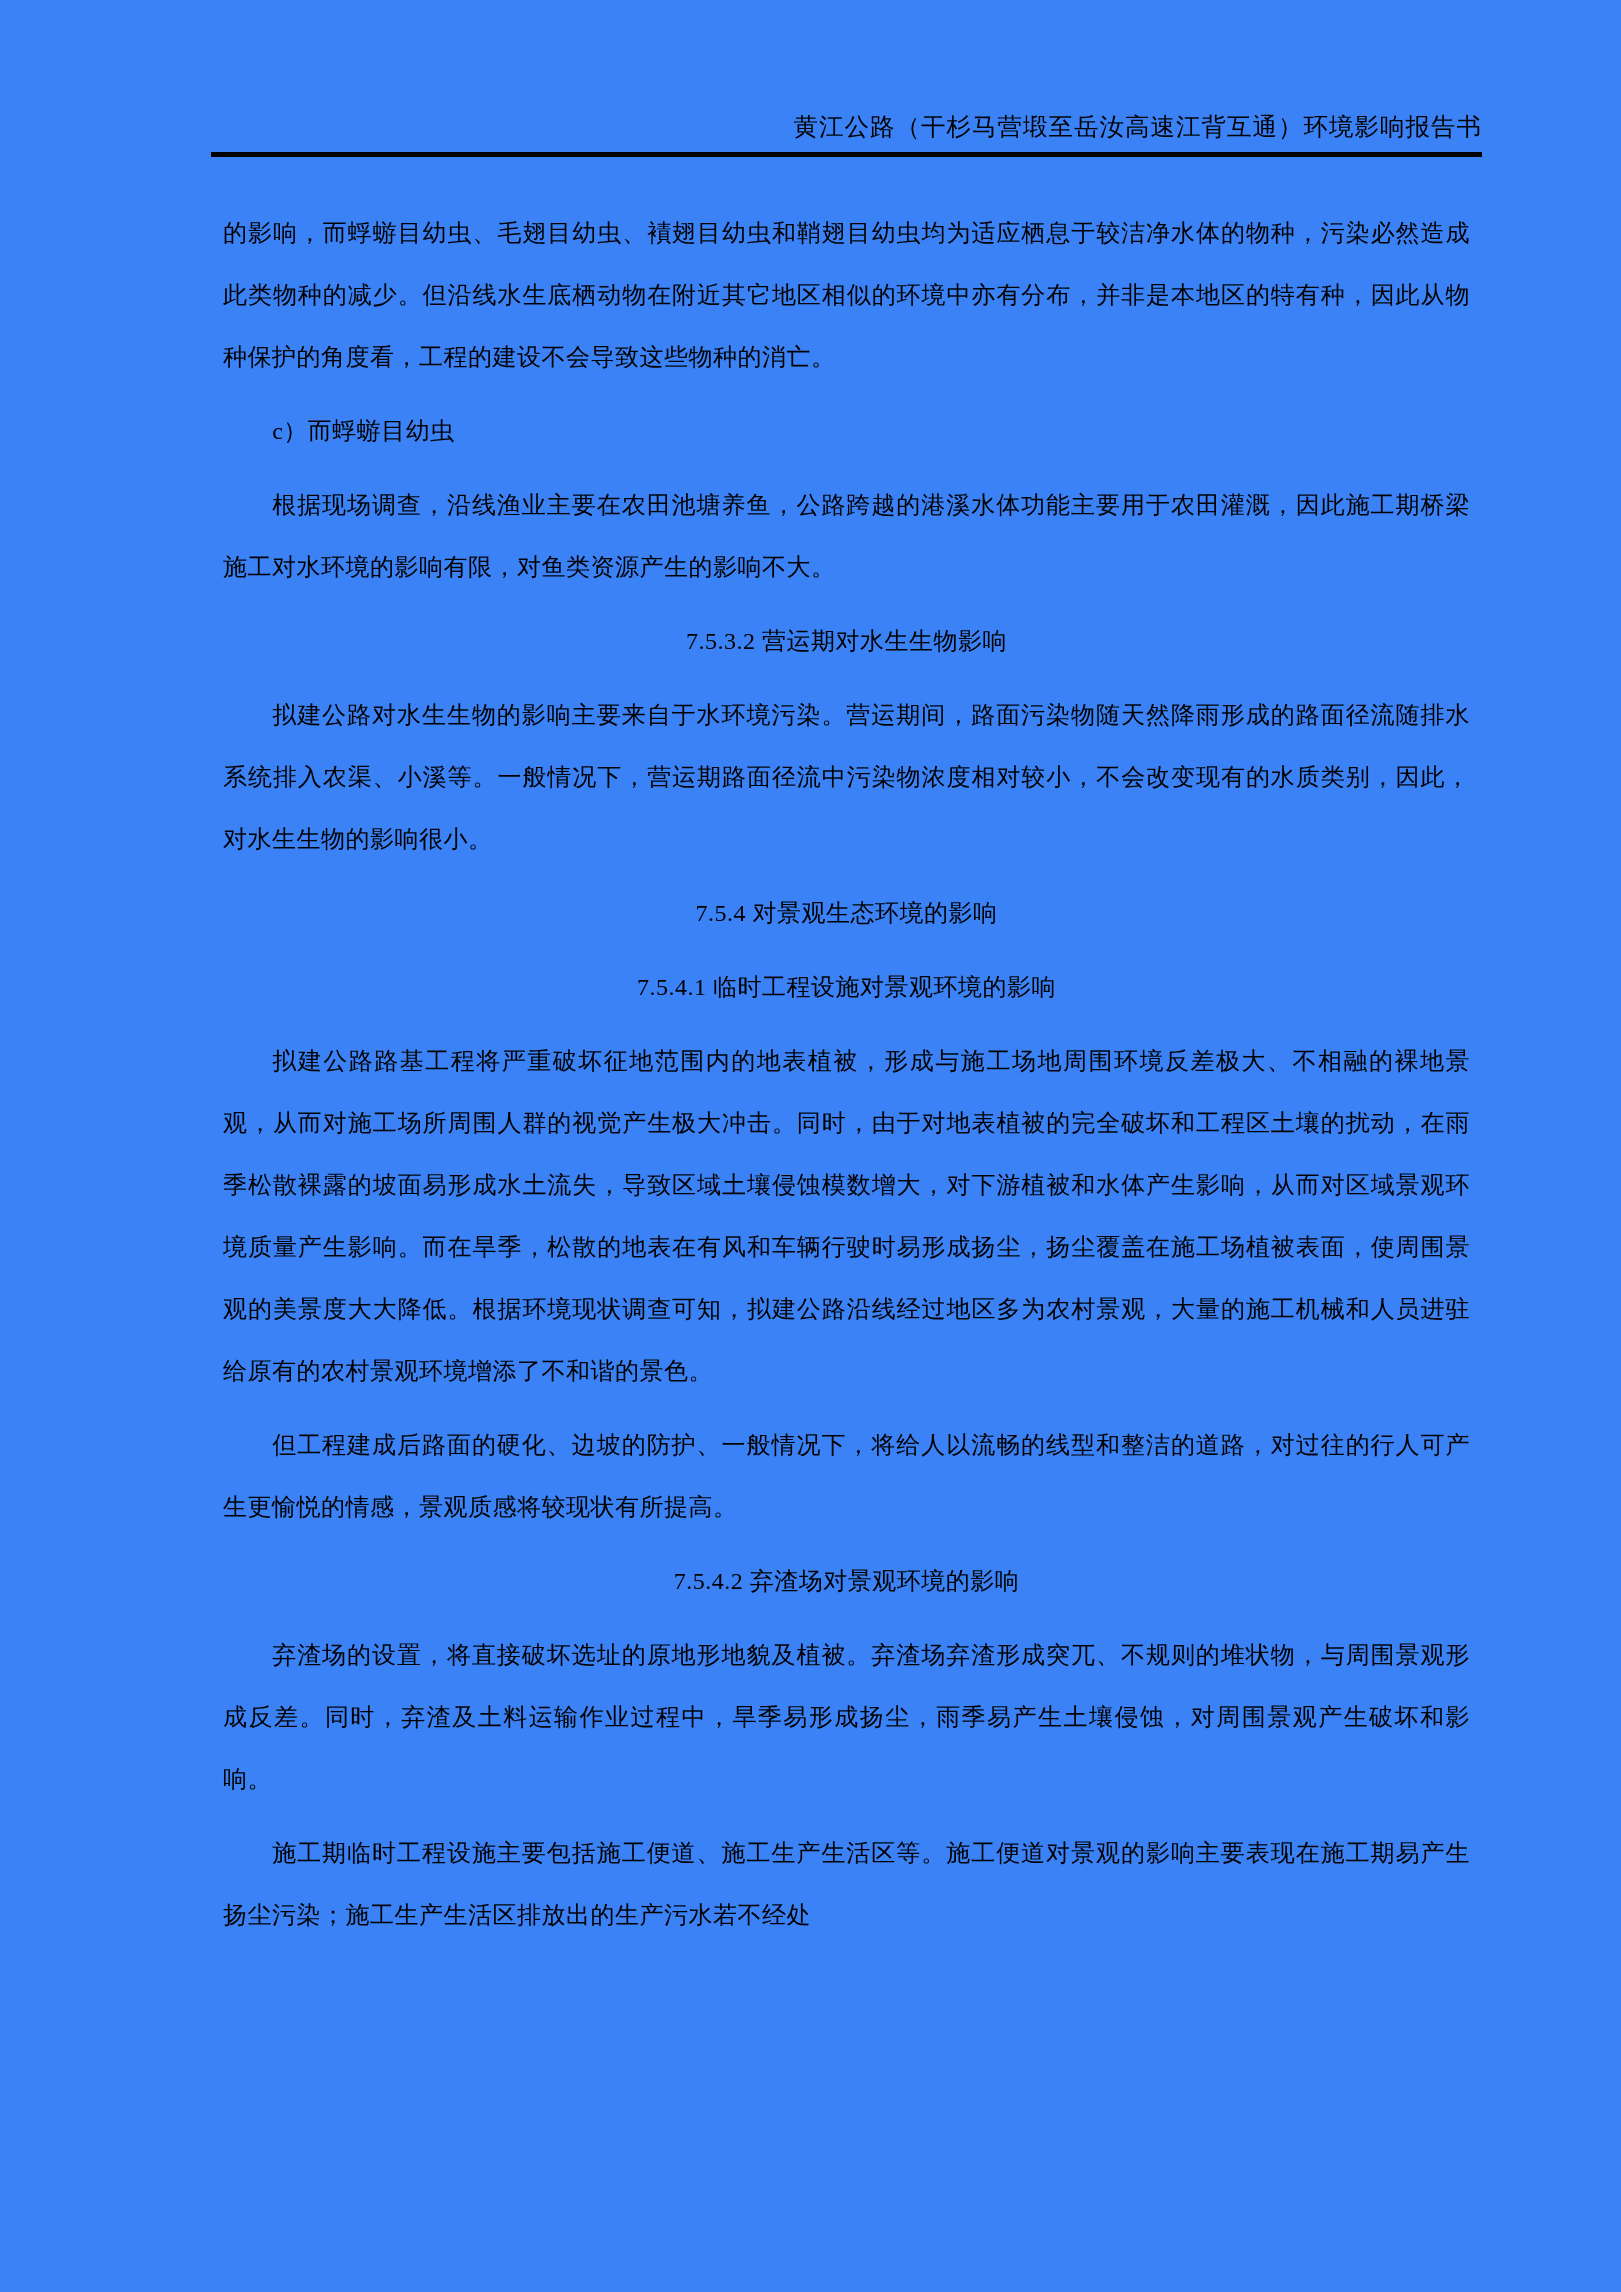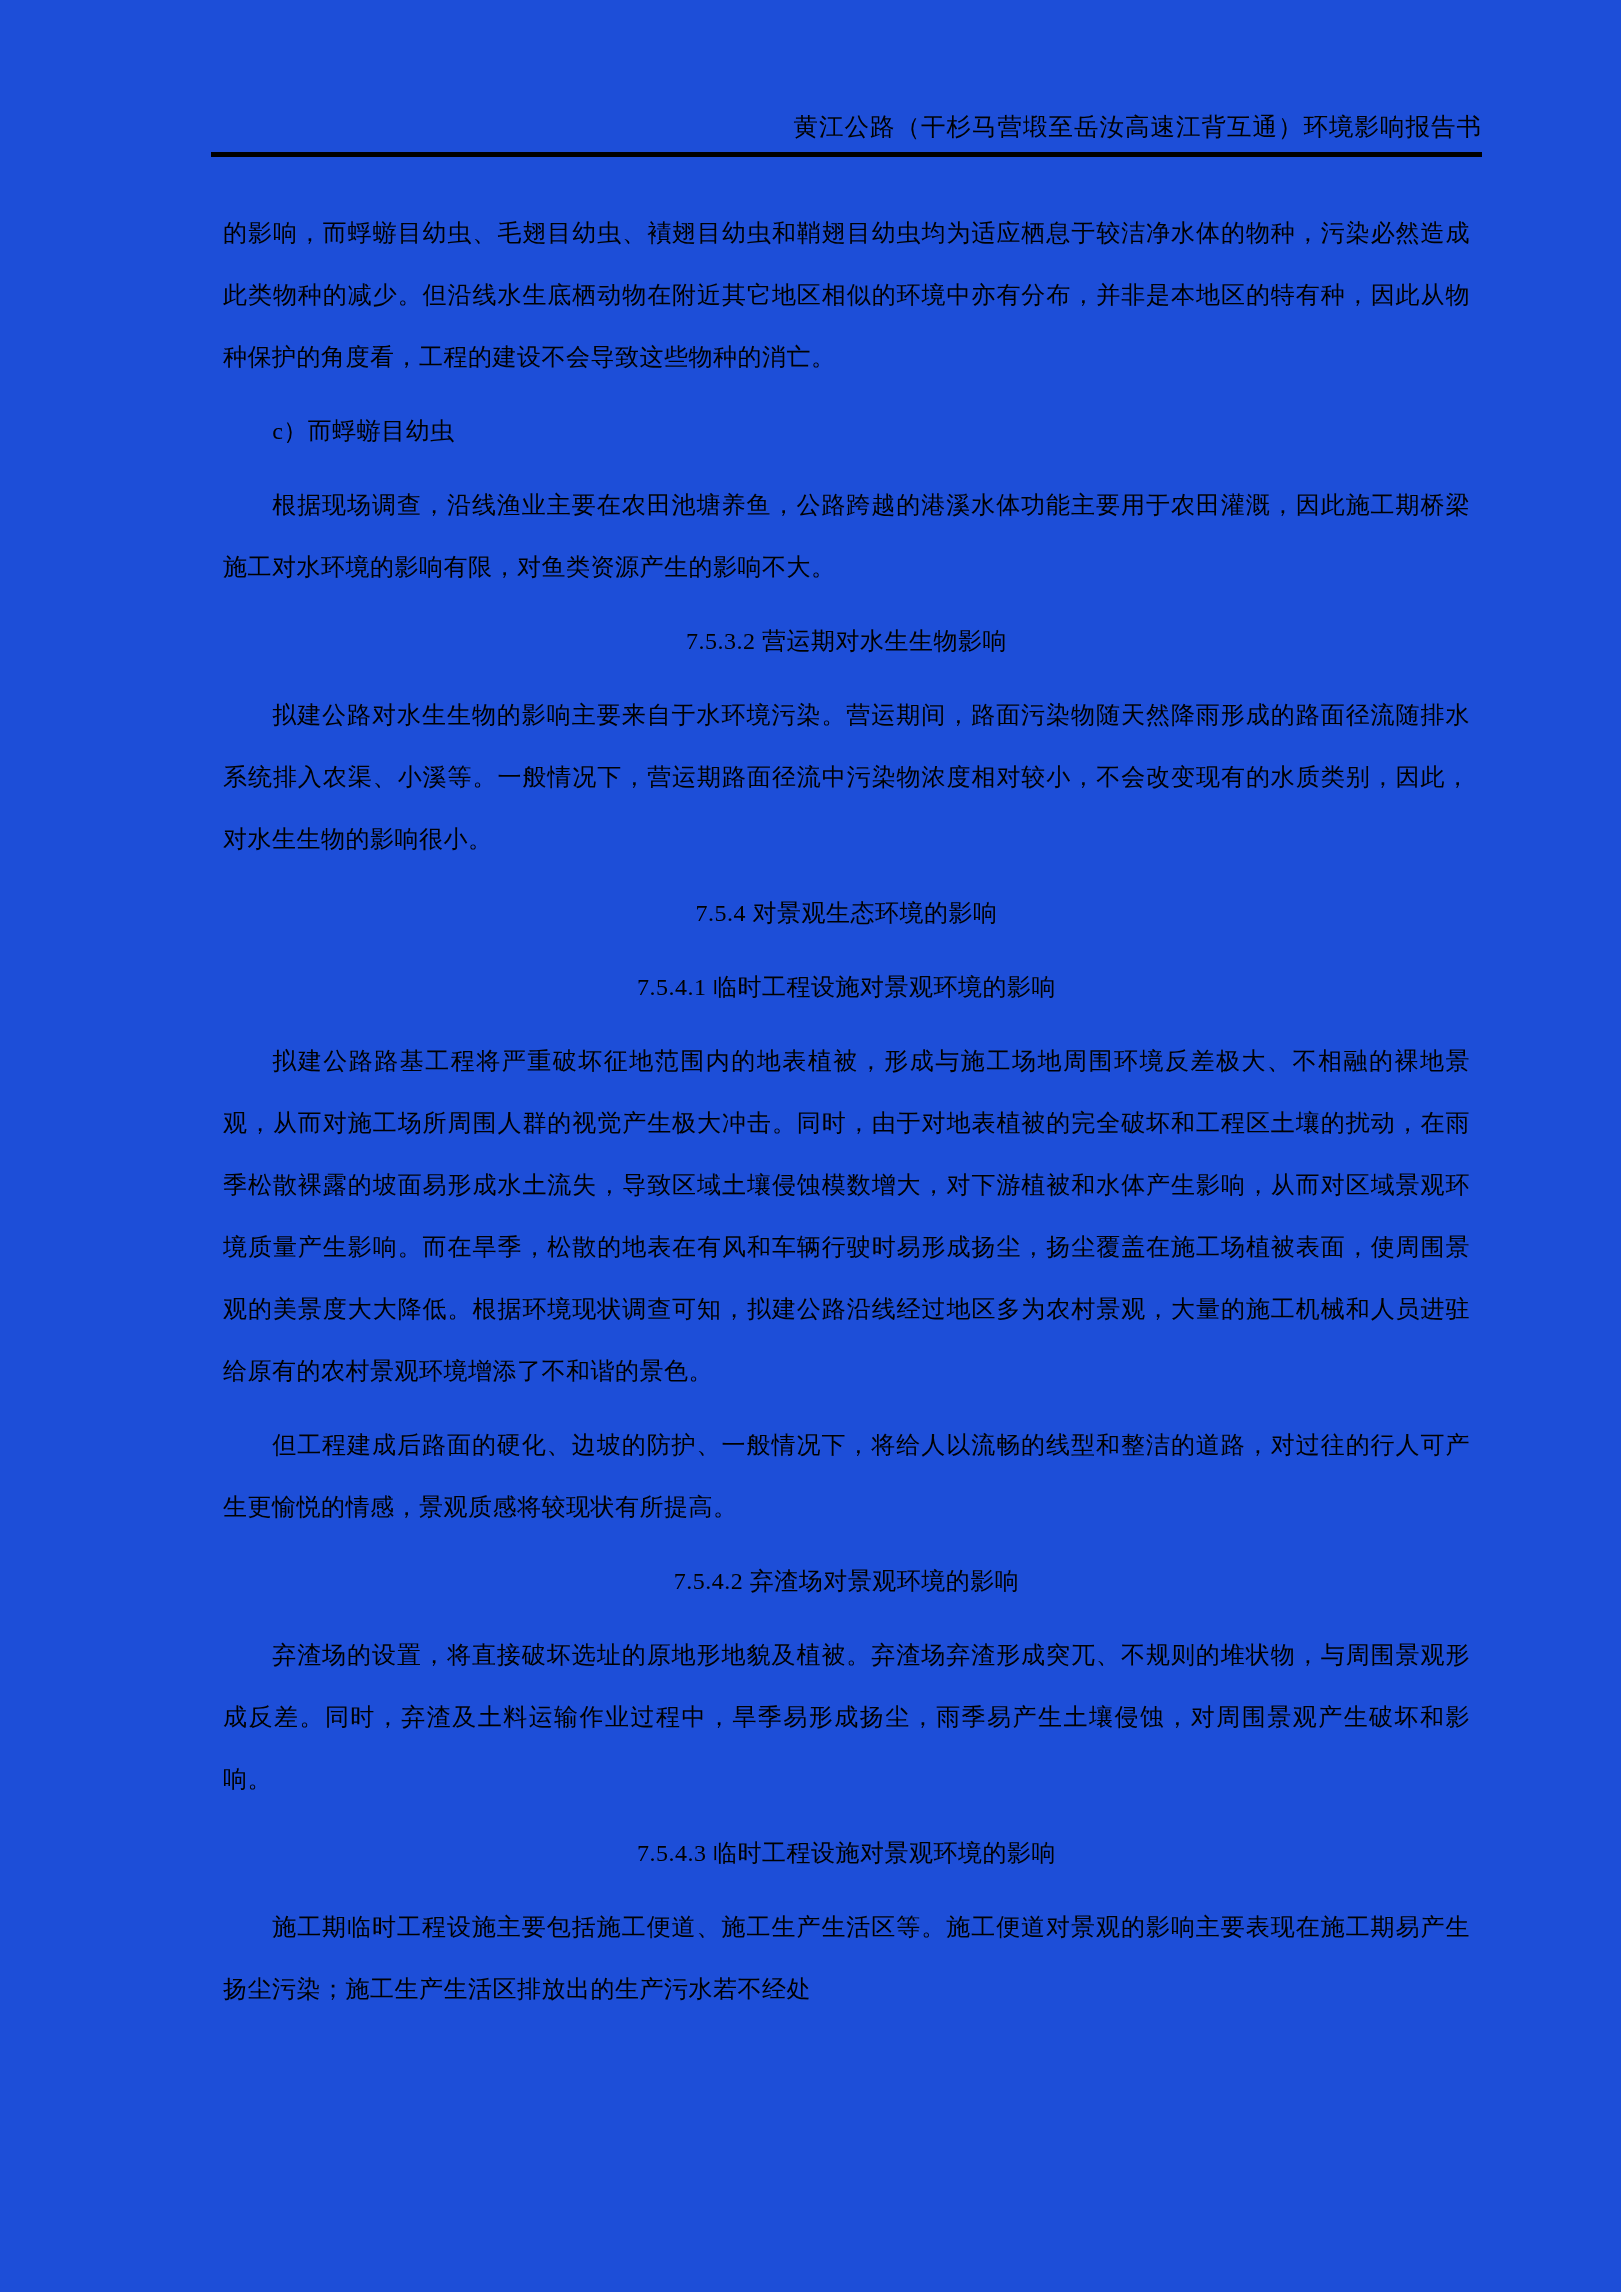--- a/index.html
+++ b/index.html
@@ -5,21 +5,21 @@
   html, body {
     margin: 0;
     padding: 0;
     background: #e8e8e8;
   }
   .page {
     position: relative;
     width: 1621px;
     height: 2293px;
     margin: 0 auto;
-    background: #1d4ed8;
+    background: #3b82f6;
     font-family: "Liberation Serif", "DejaVu Serif", serif;
     color: #000000;
     overflow: hidden;
   }
   .content {
     position: absolute;
     left: 211px;
     right: 139px;
     top: 0;
   }
@@ -77,19 +77,18 @@
       <p class="para indent">c）而蜉蝣目幼虫</p>
       <p class="para indent">根据现场调查，沿线渔业主要在农田池塘养鱼，公路跨越的港溪水体功能主要用于农田灌溉，因此施工期桥梁施工对水环境的影响有限，对鱼类资源产生的影响不大。</p>
       <p class="heading">7.5.3.2  营运期对水生生物影响</p>
       <p class="para indent">拟建公路对水生生物的影响主要来自于水环境污染。营运期间，路面污染物随天然降雨形成的路面径流随排水系统排入农渠、小溪等。一般情况下，营运期路面径流中污染物浓度相对较小，不会改变现有的水质类别，因此，对水生生物的影响很小。</p>
       <p class="heading">7.5.4 对景观生态环境的影响</p>
       <p class="heading">7.5.4.1  临时工程设施对景观环境的影响</p>
       <p class="para indent">拟建公路路基工程将严重破坏征地范围内的地表植被，形成与施工场地周围环境反差极大、不相融的裸地景观，从而对施工场所周围人群的视觉产生极大冲击。同时，由于对地表植被的完全破坏和工程区土壤的扰动，在雨季松散裸露的坡面易形成水土流失，导致区域土壤侵蚀模数增大，对下游植被和水体产生影响，从而对区域景观环境质量产生影响。而在旱季，松散的地表在有风和车辆行驶时易形成扬尘，扬尘覆盖在施工场植被表面，使周围景观的美景度大大降低。根据环境现状调查可知，拟建公路沿线经过地区多为农村景观，大量的施工机械和人员进驻给原有的农村景观环境增添了不和谐的景色。</p>
       <p class="para indent">但工程建成后路面的硬化、边坡的防护、一般情况下，将给人以流畅的线型和整洁的道路，对过往的行人可产生更愉悦的情感，景观质感将较现状有所提高。</p>
       <p class="heading">7.5.4.2  弃渣场对景观环境的影响</p>
       <p class="para indent">弃渣场的设置，将直接破坏选址的原地形地貌及植被。弃渣场弃渣形成突兀、不规则的堆状物，与周围景观形成反差。同时，弃渣及土料运输作业过程中，旱季易形成扬尘，雨季易产生土壤侵蚀，对周围景观产生破坏和影响。</p>
-      <p class="heading">7.5.4.3  临时工程设施对景观环境的影响</p>
       <p class="para indent">施工期临时工程设施主要包括施工便道、施工生产生活区等。施工便道对景观的影响主要表现在施工期易产生扬尘污染；施工生产生活区排放出的生产污水若不经处</p>
     </div>
   </div>
 
 </div>
 
 
 </body></html>

